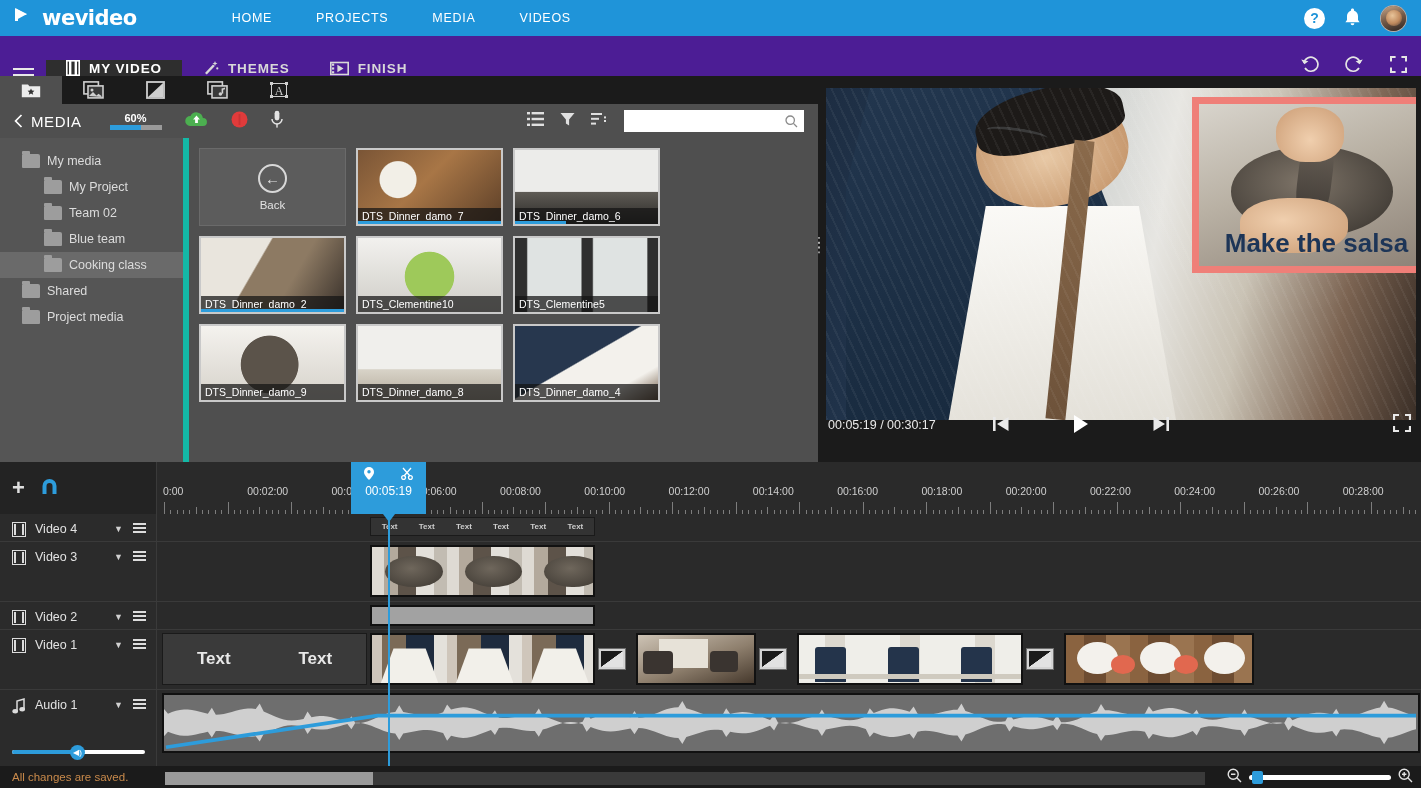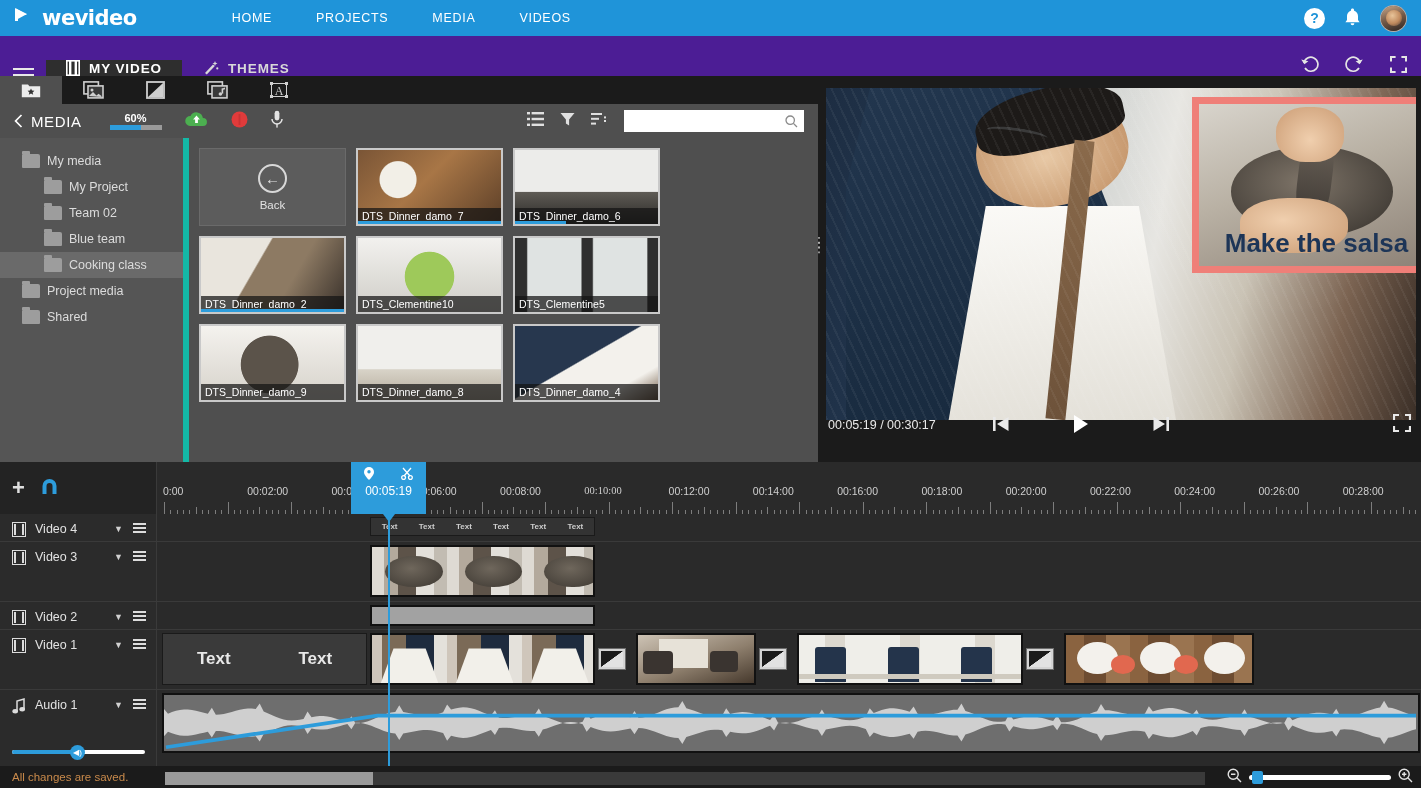--- a/index.html
+++ b/index.html
@@ -167,20 +167,30 @@
       <span>MY VIDEO</span>
     </div>
     <div class="ptab">
       <svg width="17" height="16" viewBox="0 0 17 16">
         <path d="M3 13 L11 4.5 L12.8 6 L4.8 14.5z" fill="#d8d8d8"></path>
         <path d="M13 1 l.7 1.8 1.8.7-1.8.7-.7 1.8-.7-1.8-1.8-.7 1.8-.7z" fill="#d8d8d8"></path>
         <circle cx="15.3" cy="8.4" r="1.1" fill="#d8d8d8"></circle>
       </svg>
       <span>THEMES</span>
     </div>
+    <div class="ptab">
+      <svg width="19" height="15" viewBox="0 0 19 15">
+        <rect x="0.8" y="1.5" width="17.4" height="12" fill="none" stroke="#d8d8d8" stroke-width="1.6"></rect>
+        <rect x="2" y="2.6" width="2.2" height="2.2" fill="#d8d8d8"></rect>
+          <rect x="2" y="6.4" width="2.2" height="2.2" fill="#d8d8d8"></rect>
+          <rect x="2" y="10.2" width="2.2" height="2.2" fill="#d8d8d8"></rect>
+        <path d="M7.4 3.8 L13.5 7.5 L7.4 11.2z" fill="#d8d8d8"></path>
+      </svg>
+      <span>FINISH</span>
+    </div>
     <div class="proj-right">
       <span>
         <svg width="19" height="17" viewBox="0 0 19 17">
             <path d="M4 7.2 A7 7 0 1 1 5 12" fill="none" stroke="#e4e4e4" stroke-width="1.7"></path>
             <path d="M1.2 3.4 L4.4 8.2 L8.4 5.3z" fill="#e4e4e4"></path>
           </svg>
       </span>
       <span>
         <svg width="19" height="17" viewBox="0 0 19 17">
             <path d="M15 7.2 A7 7 0 1 0 14 12" fill="none" stroke="#e4e4e4" stroke-width="1.7"></path>
@@ -327,25 +337,25 @@
           <div class="tnode ind">
             <span class="folder"></span>
             <span>Blue team</span>
           </div>
           <div class="tnode ind sel">
             <span class="folder"></span>
             <span>Cooking class</span>
           </div>
           <div class="tnode">
             <span class="folder"></span>
-            <span>Project media</span>
+            <span>Shared</span>
           </div>
           <div class="tnode">
             <span class="folder"></span>
-            <span>Shared</span>
+            <span>Project media</span>
           </div>
         </div>
       <div class="grid" id="grid">
         <div class="cell backcell">
           <div class="ring">←</div>
           <div class="lbl">Back</div>
         </div>
       <div class="cell">
             <div class="thumb">
               <div class="img" style="background: radial-gradient(circle at 28% 40%, rgb(242, 239, 231) 0px, rgb(242, 239, 231) 16%, transparent 17%), linear-gradient(135deg, rgb(122, 85, 54), rgb(168, 118, 70) 45%, rgb(92, 63, 40));"></div>
@@ -683,21 +693,21 @@
                 </svg>
             </span>
           </div>
           <div class="tm">00:05:19</div>
         </div>
       <div class="tick-lbl" style="left: 6px;">0:00</div>
           <div class="tick-lbl" style="left: 90.2667px;">00:02:00</div>
           <div class="tick-lbl" style="left: 174.533px;">00:04:00</div>
           <div class="tick-lbl" style="left: 258.8px;">00:06:00</div>
           <div class="tick-lbl" style="left: 343.067px;">00:08:00</div>
-          <div class="tick-lbl" style="left: 427.333px; font-family: Liberation Serif, serif;">00:10:00</div>
+          <div class="tick-lbl" style="left: 427.333px;">00:10:00</div>
           <div class="tick-lbl" style="left: 511.6px;">00:12:00</div>
           <div class="tick-lbl" style="left: 595.867px;">00:14:00</div>
           <div class="tick-lbl" style="left: 680.133px;">00:16:00</div>
           <div class="tick-lbl" style="left: 764.4px;">00:18:00</div>
           <div class="tick-lbl" style="left: 848.667px;">00:20:00</div>
           <div class="tick-lbl" style="left: 932.933px;">00:22:00</div>
           <div class="tick-lbl" style="left: 1017.2px;">00:24:00</div>
           <div class="tick-lbl" style="left: 1101.47px;">00:26:00</div>
           <div class="tick-lbl" style="left: 1185.73px;">00:28:00</div>
         </div>

